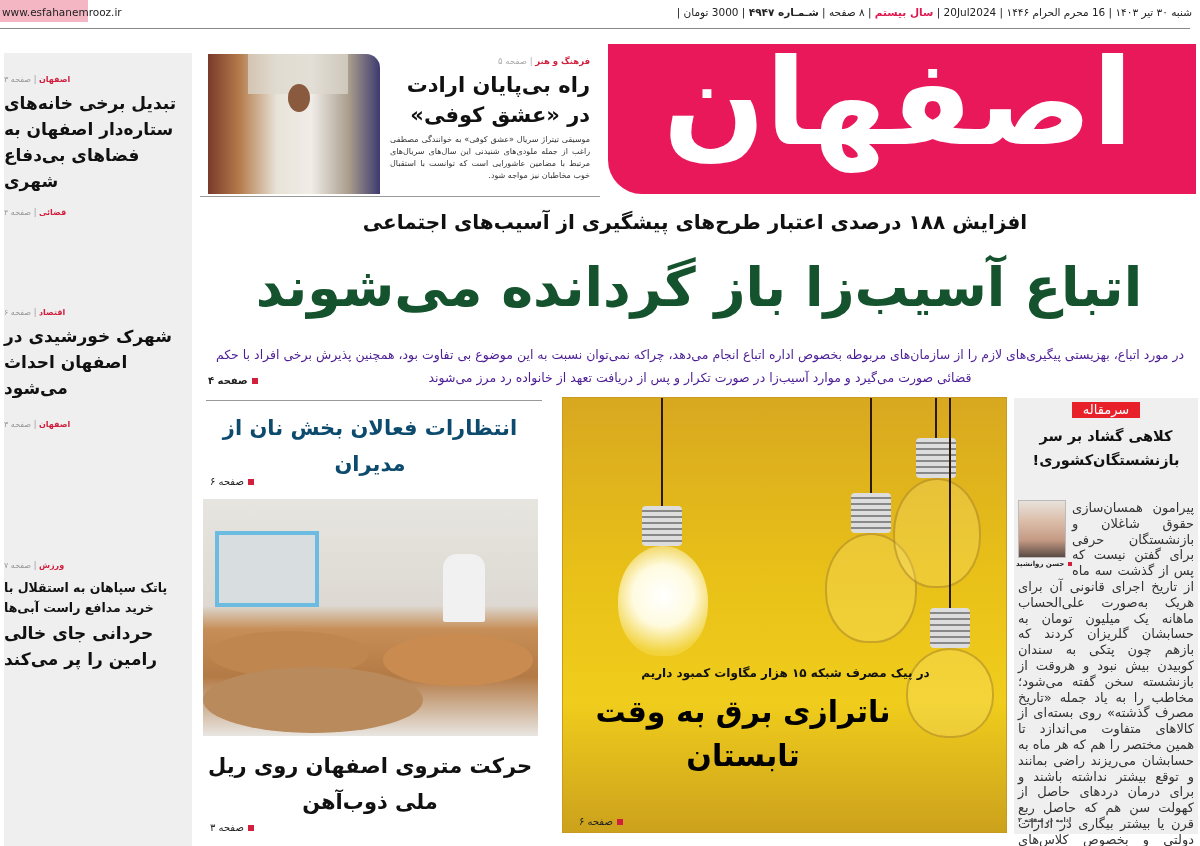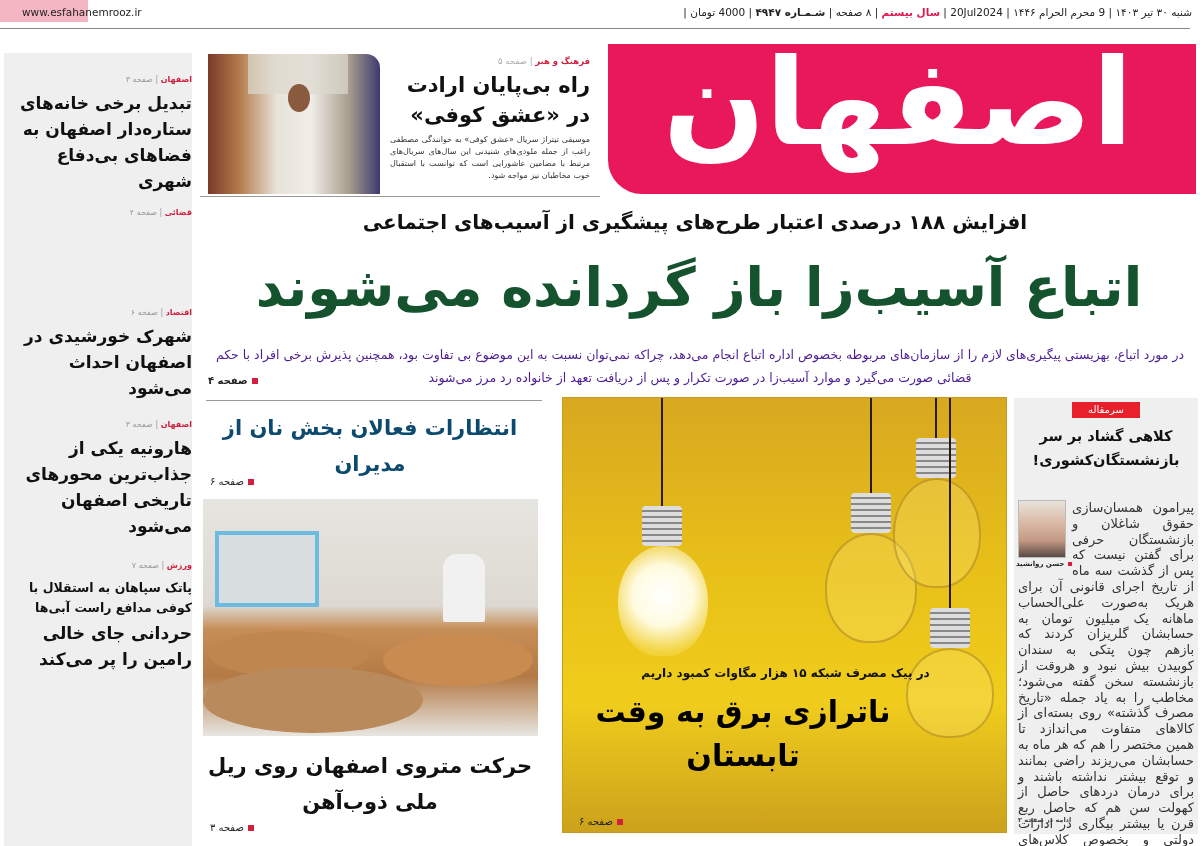--- a/index.html
+++ b/index.html
@@ -2,25 +2,25 @@
 <html><head>
 <meta charset="utf-8">
 <style>
   * { box-sizing: border-box; margin: 0; padding: 0; }
   body { width: 1200px; height: 846px; background: #fff; font-family: "DejaVu Sans", sans-serif; position: relative; overflow: hidden; direction: rtl; }
   .abs { position: absolute; }
   .topbar-text { right: 8px; top: 6px; font-size: 10.5px; color: #222; white-space: nowrap; }
   .topbar-text .red { color: #e0174f; font-weight: bold; }
   .topbar-text b { font-weight: bold; }
   .corner-mark { left: 0; top: 0; width: 88px; height: 22px; background: #f4b6c2; }
-  .site-url { left: 2px; top: 6px; font-size: 10.5px; direction: ltr; color: #222; margin-left: 20px; }
+  .site-url { left: 2px; top: 6px; font-size: 10.5px; direction: ltr; color: #222; }
   .top-rule { left: 0; top: 28px; width: 1190px; height: 1px; background: #888; }
 
   .sidebar { left: 4px; top: 53px; width: 188px; height: 793px; background: #efefef; }
-  .side-item { position: absolute; right: 0; width: 188px; text-align: right; }
+  .side-item { position: absolute; right: 0; width: 188px; text-align: left; }
   .kicker { font-size: 8px; color: #999; }
   .kicker .cat { color: #d11f3d; font-weight: bold; }
   .side-title { font-size: 17px; font-weight: bold; line-height: 26px; color: #111; margin-top: 6px; }
   .side-sub { font-size: 12.5px; font-weight: bold; line-height: 20px; color: #111; margin-top: 8px; }
 
   .logo { left: 600px; top: 8px; width: 596px; height: 190px; }
   .logo-box { position: absolute; left: 8px; top: 36px; width: 588px; height: 150px; background: #e8185a; border-radius: 0 0 0 34px; }
   .logo-text { position: absolute; left: 0; top: 10px; width: 596px; text-align: center; font-size: 120px; font-weight: bold; color: #fff; line-height: 170px; letter-spacing: 6px; }
 
   .culture { left: 208px; top: 54px; width: 380px; height: 140px; }
@@ -55,42 +55,42 @@
 
   .power { left: 562px; top: 397px; width: 445px; height: 436px; background: linear-gradient(180deg, #d8a820 0%, #e8c018 40%, #f0cd1c 70%, #cca11c 100%); border: 1px solid #c89a20; overflow: hidden; }
   .bulb-cord { position: absolute; width: 2px; background: #2a1a0a; }
   .bulb-base { position: absolute; width: 40px; height: 40px; background: repeating-linear-gradient(180deg, #ddd 0 4px, #888 4px 6px); border-radius: 4px; }
   .bulb-glass { position: absolute; border-radius: 50% 50% 46% 46%; }
   .power-sub { position: absolute; left: 0; top: 268px; width: 445px; text-align: center; font-size: 12px; font-weight: bold; color: #111; }
   .power-title { position: absolute; left: 30px; top: 292px; width: 300px; text-align: center; font-size: 30px; font-weight: 900; line-height: 44px; color: #000; }
   .power-ref { position: absolute; left: 16px; top: 418px; font-size: 10px; color: #222; direction: rtl; }
 
   .editorial { left: 1014px; top: 398px; width: 184px; height: 436px; background: #efefef; }
-  .ed-badge { position: absolute; left: 58px; top: 4px; width: 68px; height: 16px; background: #e8202a; color: #fff; font-size: 10px; text-align: center; line-height: 16px; }
+  .ed-badge { position: absolute; left: 58px; top: 4px; width: 68px; height: 16px; background: #e8202a; color: #fff; font-size: 13px; text-align: center; line-height: 16px; }
   .ed-title { position: absolute; left: 0; top: 26px; width: 184px; text-align: center; font-size: 14.5px; font-weight: bold; line-height: 24px; color: #111; }
   .ed-photo { position: absolute; left: 4px; top: 102px; width: 48px; height: 58px; background: linear-gradient(180deg, #e8e2da 0%, #d9b9a4 40%, #c49a84 70%, #5a4a44 100%); border: 1px solid #bbb; }
   .ed-author { position: absolute; left: 2px; top: 162px; font-size: 7px; font-weight: bold; color: #222; }
   .ed-author .sq { width: 4px; height: 4px; }
   .ed-body { position: absolute; left: 4px; top: 102px; width: 176px; font-size: 13px; line-height: 15.8px; color: #333; text-align: justify; }
   .ed-body .float { float: left; width: 54px; height: 66px; }
   .ed-cont { position: absolute; left: 4px; top: 418px; font-size: 6.5px; color: #444; font-weight: bold; }
 </style>
 </head>
 <body>
 
 <div class="abs corner-mark"></div>
 <div class="abs site-url">www.esfahanemrooz.ir</div>
 <div class="abs topbar-text">
   <span>شنبه ۳۰ تیر ۱۴۰۳</span> |
-  <span>9 محرم الحرام ۱۴۴۶</span> |
+  <span>16 محرم الحرام ۱۴۴۶</span> |
   <span>20Jul2024</span> |
   <span class="red">سال بیستم</span> |
   <span>۸ صفحه</span> |
   <b>شـمـاره ۴۹۴۷</b> |
-  <span>4000 تومان</span> |
+  <span>3000 تومان</span> |
 </div>
 <div class="abs top-rule"></div>
 
 <div class="abs logo">
   <div class="logo-box"></div>
   <div class="logo-text">اصفهان امروز</div>
 </div>
 
 <div class="abs sidebar">
   <div class="side-item" style="top:22px">
@@ -99,25 +99,24 @@
   </div>
   <div class="side-item" style="top:155px">
     <div class="kicker"><span class="cat">قضائی</span> | <span>صفحه ۴</span></div>
   </div>
   <div class="side-item" style="top:255px">
     <div class="kicker"><span class="cat">اقتصاد</span> | <span>صفحه ۶</span></div>
     <div class="side-title">شهرک خورشیدی در اصفهان احداث می‌شود</div>
   </div>
   <div class="side-item" style="top:367px">
     <div class="kicker"><span class="cat">اصفهان</span> | <span>صفحه ۳</span></div>
-    <div class="side-title">هارونیه یکی از جذاب‌ترین محورهای تاریخی اصفهان می‌شود</div>
   </div>
   <div class="side-item" style="top:508px">
     <div class="kicker"><span class="cat">ورزش</span> | <span>صفحه ۷</span></div>
-    <div class="side-sub">پاتک سپاهان به استقلال با کوفی مدافع راست آبی‌ها</div>
+    <div class="side-sub">پاتک سپاهان به استقلال با خرید مدافع راست آبی‌ها</div>
     <div class="side-title" style="margin-top:2px">حردانی جای خالی رامین را پر می‌کند</div>
   </div>
 </div>
 
 <div class="abs culture">
   <div class="culture-photo">
     <div class="curtain"></div>
     <div class="face"></div>
   </div>
   <div class="culture-text">

